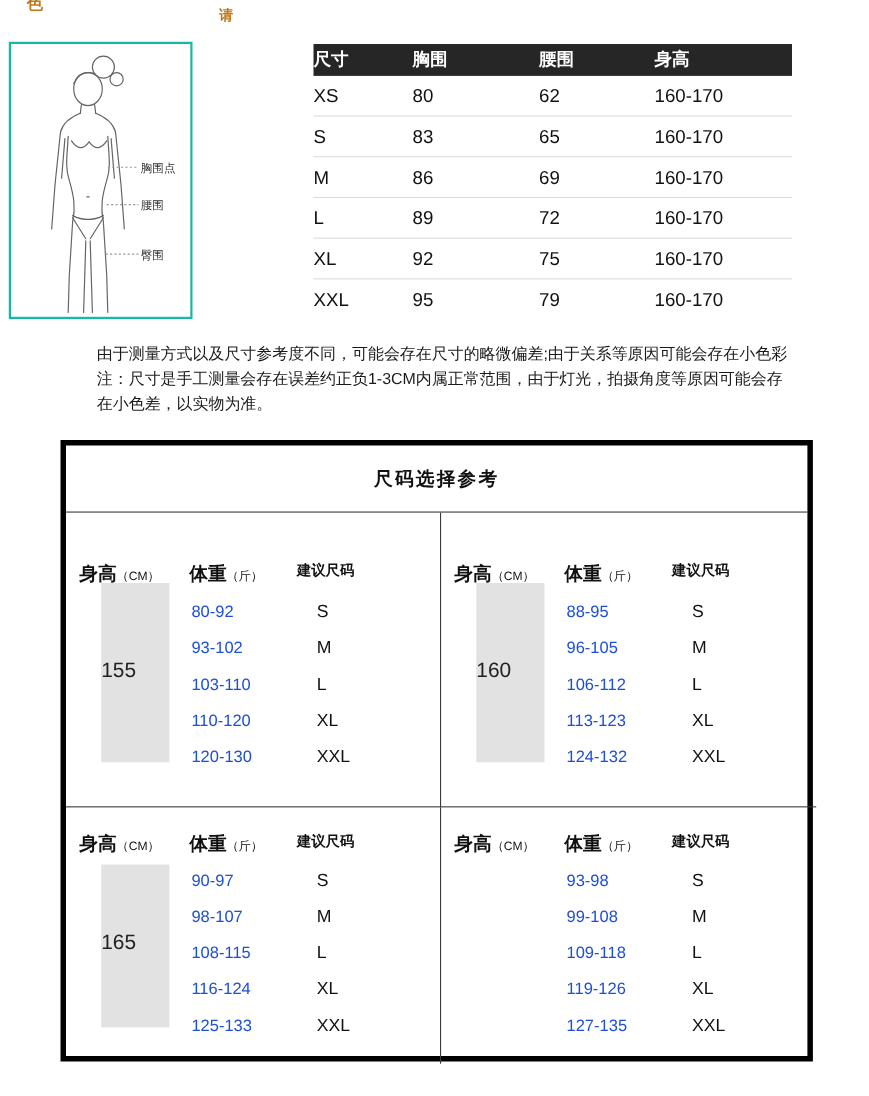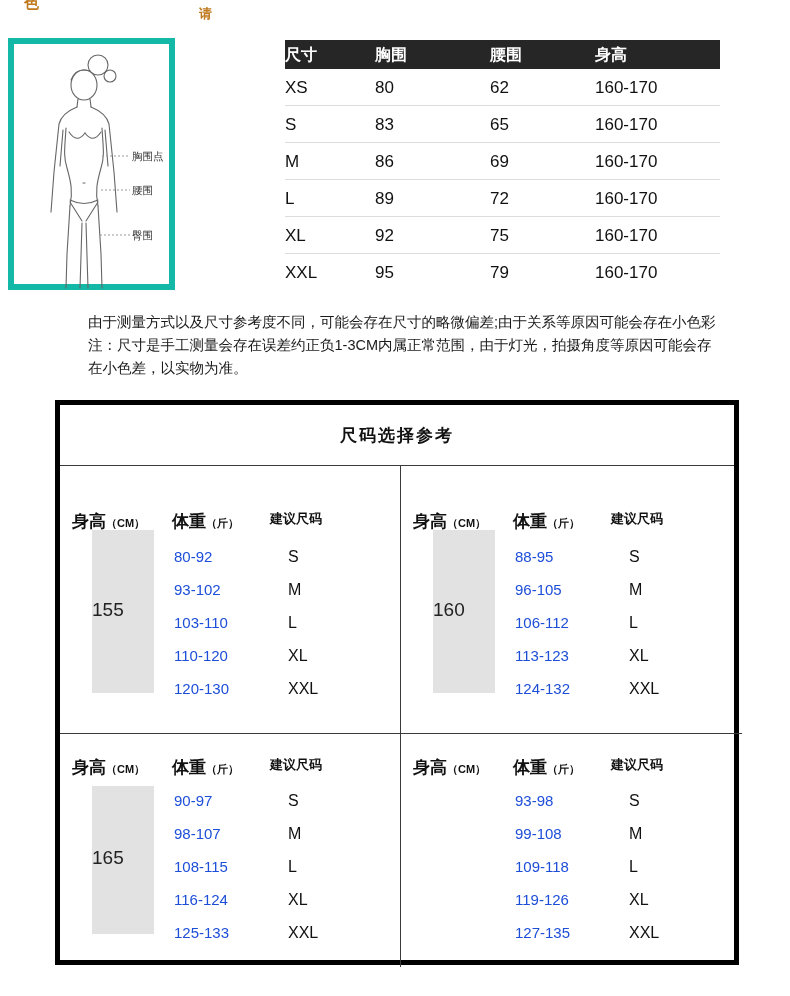--- a/index.html
+++ b/index.html
@@ -9,21 +9,21 @@
 
   
   .frag{position:absolute;overflow:hidden;color:var(--accent-orange,#c07a1e);font-weight:bold}
   #frag1{left:24px;top:0;height:11px;width:24px}
   #frag1 span{display:block;font-size:15px;margin-top:-6px}
   #frag2{left:199px;top:7px;height:13px;width:20px}
   #frag2 span{display:block;font-size:13px;margin-top:-2px}
 
   
   .figure-box{position:absolute;left:8px;top:38px;width:167px;height:252px;
-              border:6px solid #14b8a6;background:#fff}
+              border:2px solid #14b8a6;background:#fff}
   .figure-box svg{position:absolute;left:0;top:0}
   .fig-label{position:absolute;left:118px;font-size:10.5px;color:#333;white-space:nowrap}
   #fig-label-bust{top:106px}
   #fig-label-waist{top:140px}
   #fig-label-hip{top:185px}
 
   
   .stable{position:absolute;left:285px;top:40px;width:435px}
   .srow{display:grid;grid-template-columns:90px 115px 105px 125px;text-align:left}
   .srow.head{background:var(--table-header-bg,#262626);color:#fff;height:29px;line-height:29px;
@@ -43,21 +43,21 @@
   .quadrant{position:relative}
   .quadrant.br{border-right:1px solid #3a3a3a}
   .quadrant.bb{border-bottom:1px solid #3a3a3a}
   .q-head{position:absolute;white-space:nowrap}
   .h-head{left:12px}
   .w-head{left:112px}
   .s-head{left:210px}
   .q-top .q-head{top:44px}
   .q-bottom .q-head{top:22px}
   .head-big{font-size:17px;font-weight:bold}
-  .head-small{font-size:11px;font-weight:bold}
+  .head-small{font-size:11px;font-weight:normal}
   .head-suggest{font-size:13px;font-weight:bold}
   .height-box{position:absolute;left:32px;width:62px;background:var(--height-box-bg,#e2e2e2);
               display:flex;flex-direction:column;justify-content:center;
               font-size:19px;color:#222}
   .height-suffix{font-size:16px;margin-top:4px}
   .q-top .height-box{top:64px;height:163px}
   .q-bottom .height-box{top:52px;height:148px}
   .q-list{position:absolute}
   .w-list{left:114px}
   .s-list{left:228px}

